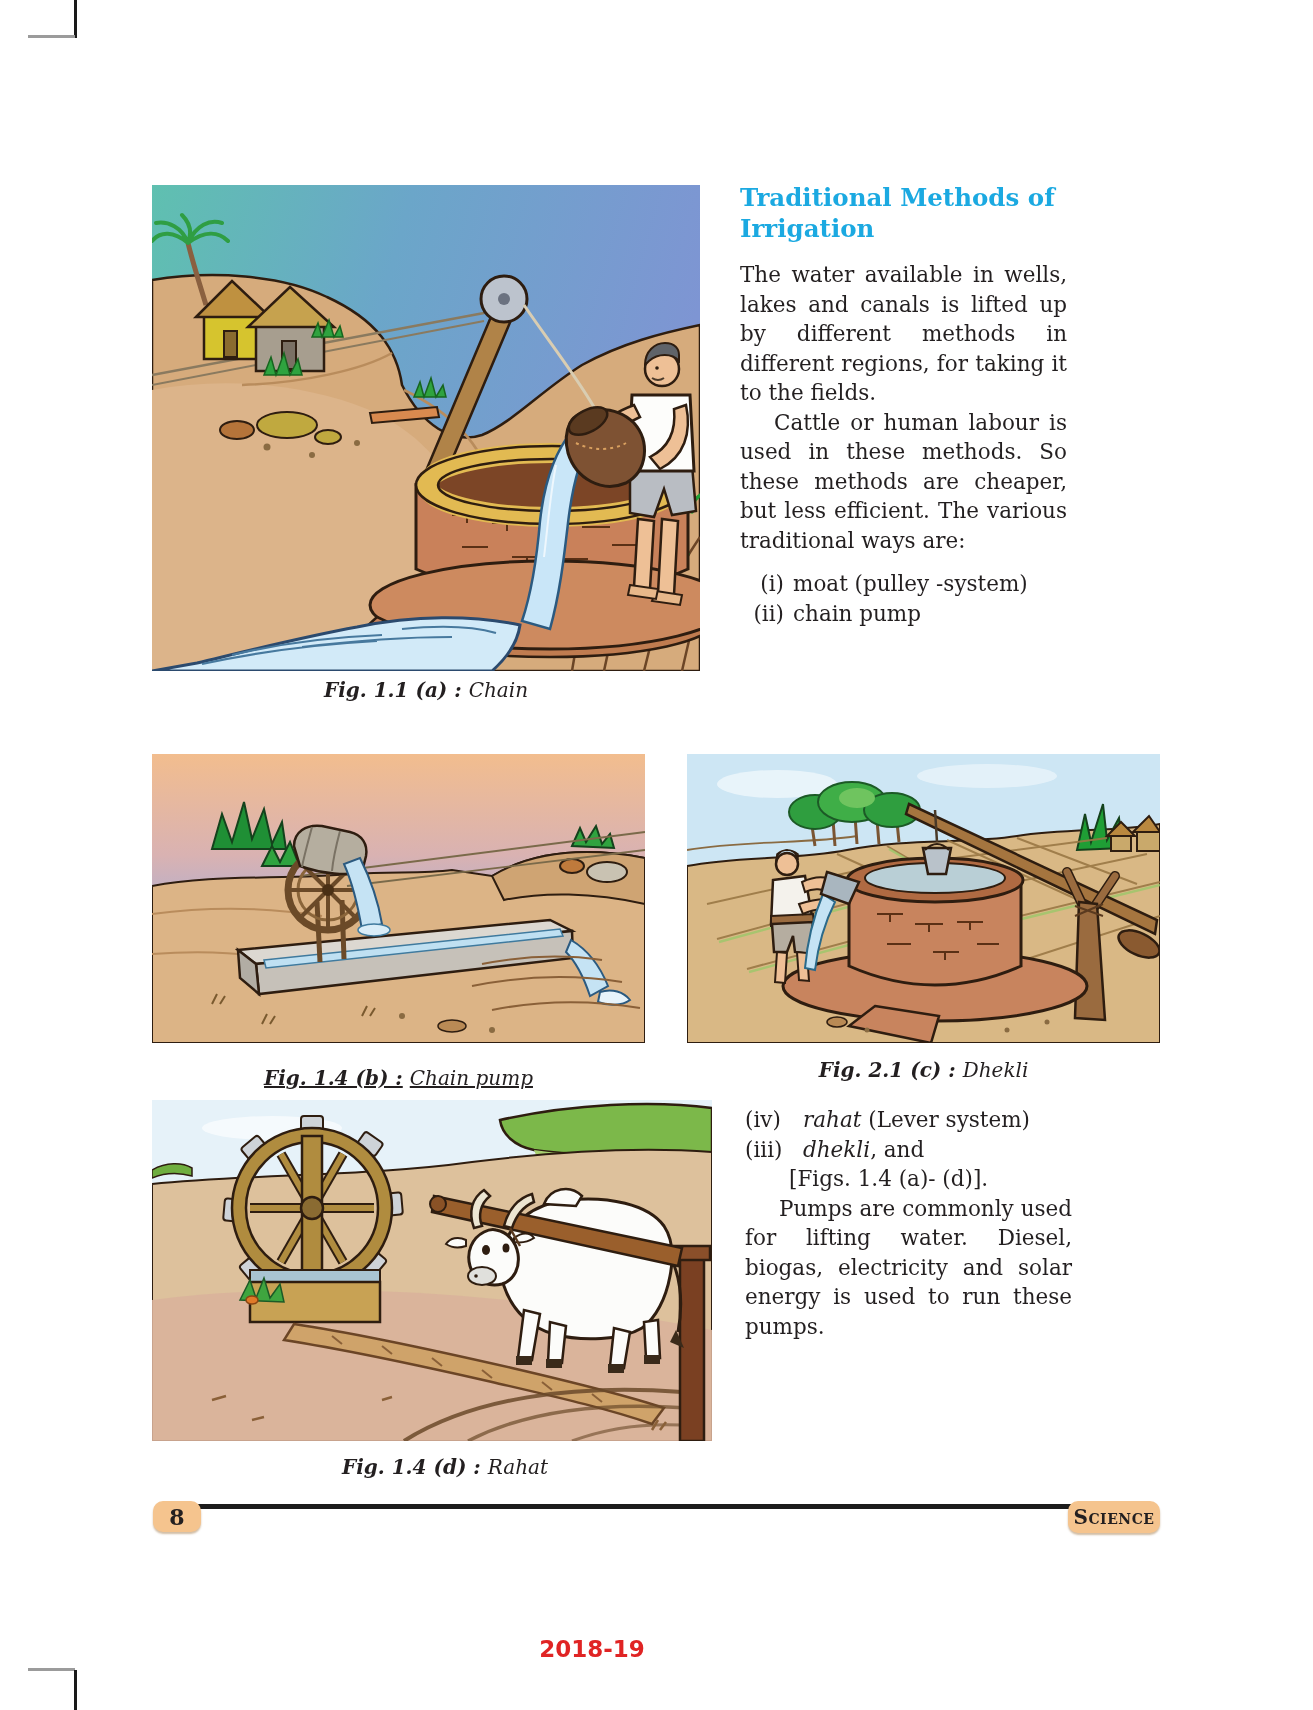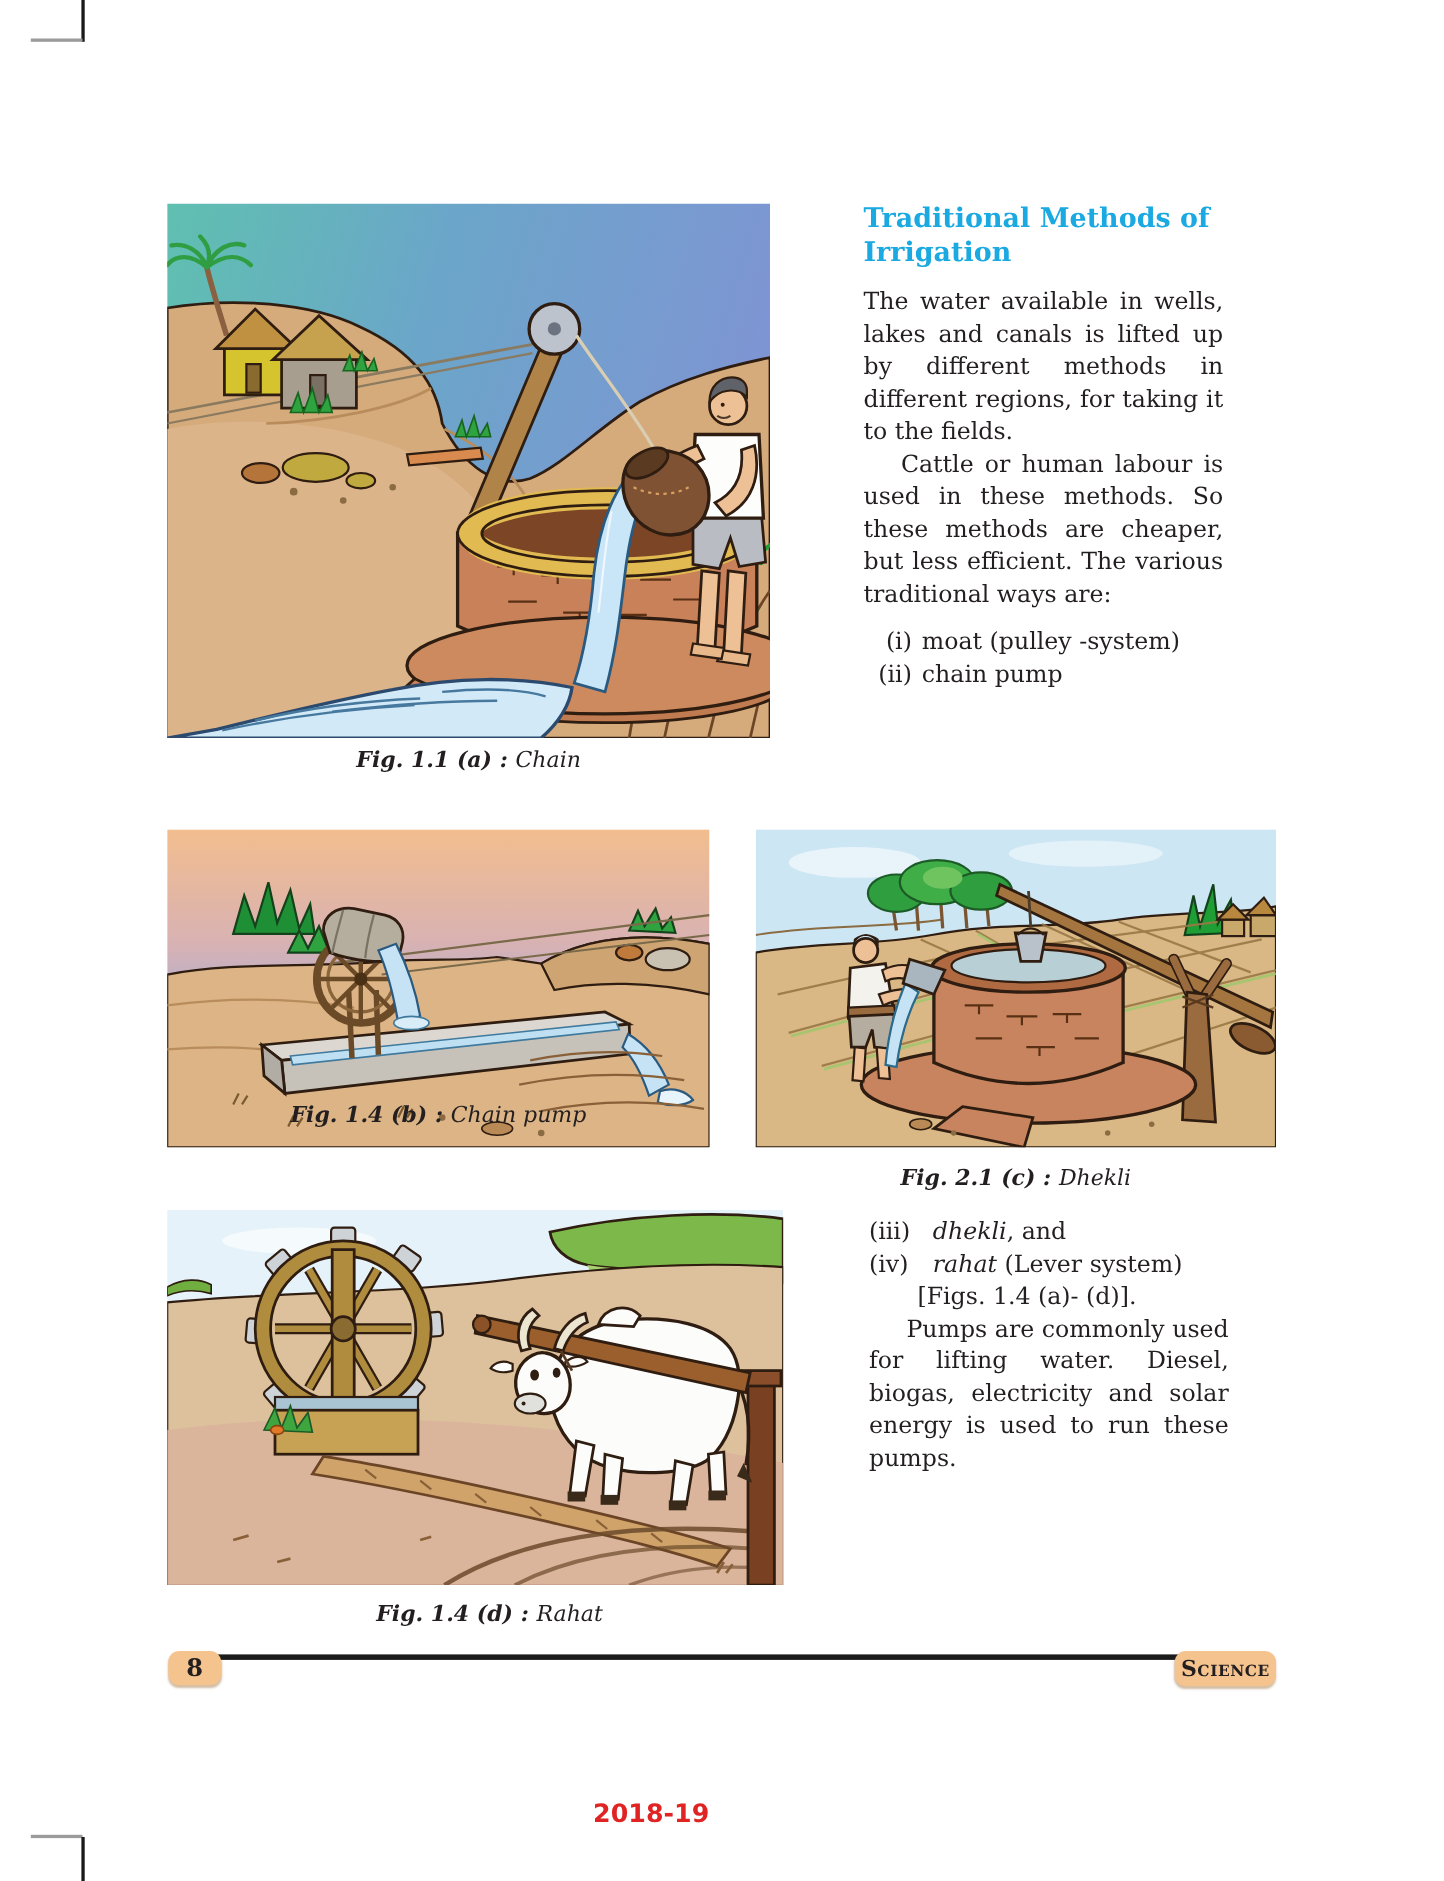--- a/index.html
+++ b/index.html
@@ -13,21 +13,21 @@
   .mark-h{height:3px;background:#9b9b9b;}
 
   
   .figure svg{display:block;width:100%;height:100%;}
 
   .caption{text-align:center;font-size:20px;white-space:nowrap;}
   .cap-label{font-weight:bold;font-style:italic;}
   .cap-title{font-style:italic;margin-left:7px;}
 
   
-  .textcol{width:327px;font-size:21.5px;line-height:29.5px;text-align:justify;margin-left:45px;}
+  .textcol{width:327px;font-size:21.5px;line-height:29.5px;text-align:justify;}
   .section-heading{margin:0 0 16px 0;font-size:24.5px;line-height:31px;
       font-weight:bold;color:var(--accent,#1ba9e1);text-align:left;}
   .textcol p{margin:0;}
   .para-indent{text-indent:34px;}
   .list{margin-top:14px;}
   .li{display:grid;grid-template-columns:44px 1fr;column-gap:9px;text-align:left;}
   .li .marker{text-align:right;}
   .li2{display:grid;grid-template-columns:50px 1fr;column-gap:8px;text-align:left;}
   .figref{padding-left:44px;text-align:left;}
   .gap-top{margin-top:16px;}
@@ -285,21 +285,21 @@
       <path d="M136,140 C126,164 120,190 118,214 L128,216 C131,192 138,168 148,148 Z" fill="#c5e3f4" stroke="#2b6a8a" stroke-width="2"></path>
       <path d="M140,118 L172,128 L162,150 L134,140 Z" fill="#a9b6bf" stroke="#2e1d10" stroke-width="2.5"></path>
 
       <ellipse cx="150" cy="268" rx="10" ry="5" fill="#b98a55" stroke="#2e1d10" stroke-width="1.5"></ellipse>
       <circle cx="180" cy="276" r="2.5" fill="#8a6b42"></circle>
         <circle cx="320" cy="276" r="2.5" fill="#8a6b42"></circle>
         <circle cx="360" cy="268" r="2.5" fill="#8a6b42"></circle>
     </svg>
   </div>
 
-  <div class="abs caption" style="left:152px;top:1001px;width:493px;">
+  <div class="abs caption" style="left:152px;top:1066px;width:493px;text-decoration:underline;">
     <span class="cap-label">Fig. 1.4 (b) :</span><span class="cap-title">Chain pump</span>
   </div>
   <div class="abs caption" style="left:687px;top:1058px;width:473px;">
     <span class="cap-label">Fig. 2.1 (c) :</span><span class="cap-title">Dhekli</span>
   </div>
 
   <div class="abs figure" style="left:152px;top:1100px;width:560px;height:341px;">
     <svg viewBox="0 0 560 341" preserveAspectRatio="none">
       <rect width="560" height="341" fill="#e6f2f9"></rect>
       <ellipse cx="120" cy="28" rx="70" ry="12" fill="#ffffff" opacity="0.6"></ellipse>
@@ -396,27 +396,27 @@
       <path d="M322,128 C316,112 320,98 332,90 L338,96 C328,104 326,116 330,126 Z" fill="#ece5d2" stroke="#2e1d10" stroke-width="2.5"></path>
       <path d="M352,126 C356,110 366,98 380,94 L382,102 C372,106 364,116 360,128 Z" fill="#ece5d2" stroke="#2e1d10" stroke-width="2.5"></path>
       <path d="M358,128 L368,146" stroke="#5a3a1f" stroke-width="2.5"></path>
 
       <path d="M60,300 l14,-4 M100,320 l12,-3 M230,300 l10,-3 M500,330 l6,-10 m2,10 l6,-8" stroke="#8a6038" stroke-width="2.5" fill="none"></path>
     </svg>
   </div>
 
   <div class="abs textcol" style="left:745px;top:1105px;">
     <div class="li2">
+      <span>(iv)</span>
+      <span><i>rahat</i><span> (Lever system)</span></span>
+    </div>
+    <div class="li2">
       <span>(iii)</span>
       <span><i>dhekli</i><span>, and</span></span>
     </div>
-    <div class="li2">
-      <span>(iv)</span>
-      <span><i>rahat</i><span> (Lever system)</span></span>
-    </div>
     <div class="figref">[Figs. 1.4 (a)- (d)].</div>
     <p class="para-indent gap-top">Pumps are commonly used for lifting water. Diesel, biogas, electricity and solar energy is used to run these pumps.</p>
   </div>
 
   <div class="abs caption" style="left:165px;top:1455px;width:560px;">
     <span class="cap-label">Fig. 1.4 (d) :</span><span class="cap-title">Rahat</span>
   </div>
 
   <div class="abs rule" style="left:176px;top:1504px;width:900px;"></div>
   <div class="abs badge badge-num" style="left:153px;top:1501px;width:48px;height:31px;">

